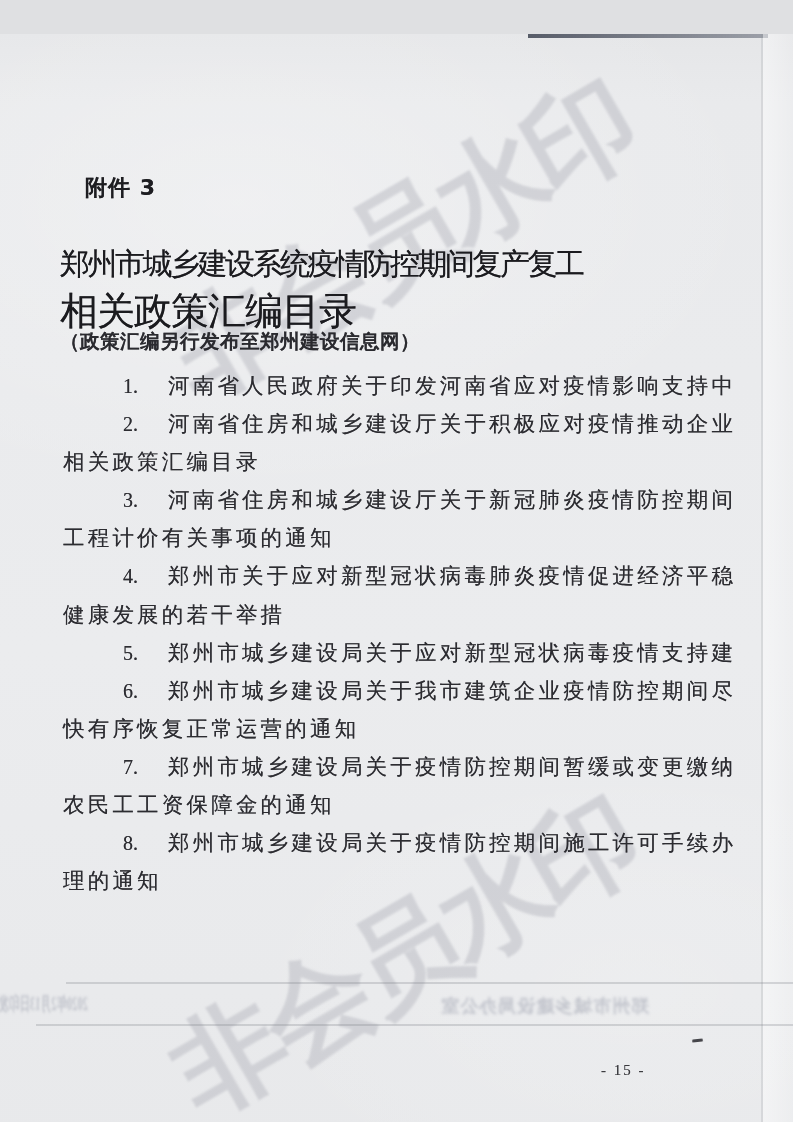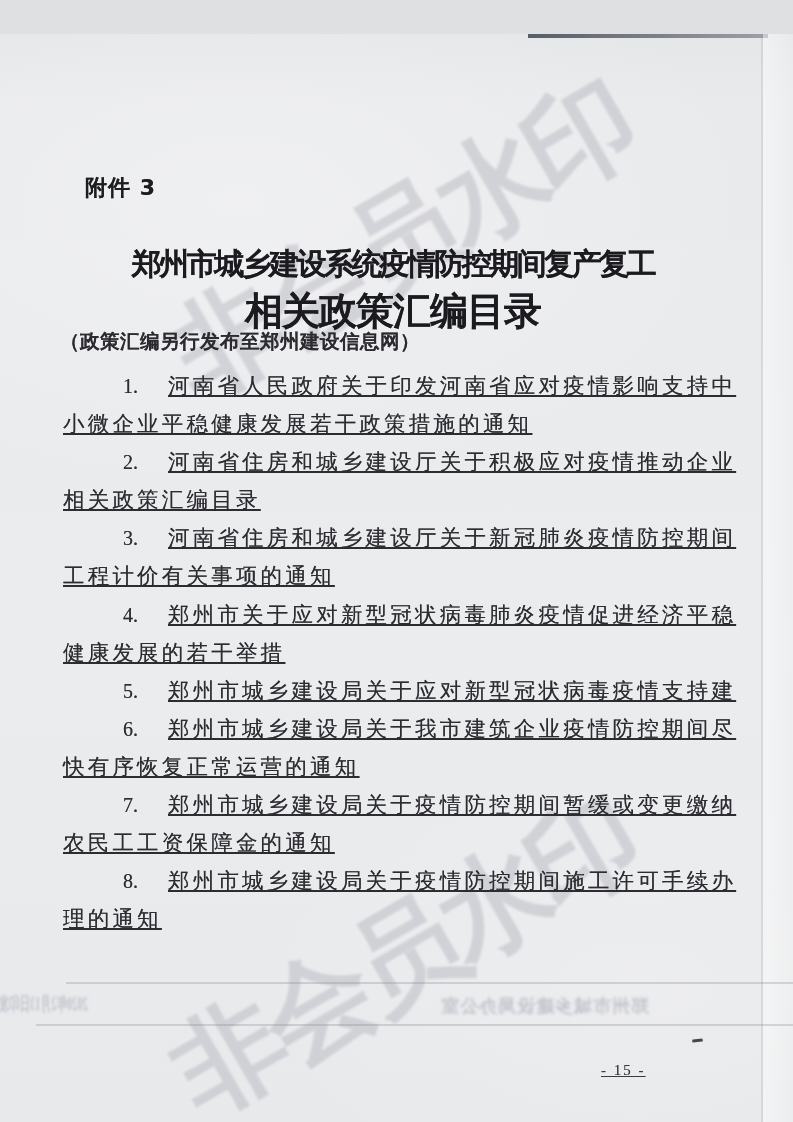--- a/index.html
+++ b/index.html
@@ -38,58 +38,57 @@
   .wm2{left:403px;top:922px;}
   
   .attachment{
     position:absolute;left:85px;top:139px;
     font-family:"DejaVu Sans", sans-serif;
     font-size:22px;font-weight:600;letter-spacing:1px;color:#1d1d21;
     text-shadow:0 0 0.5px rgba(30,30,35,0.7);
   }
   
   .title-line{
-    position:absolute;left:60px;width:666px;text-align:center;
-    font-family:"DejaVu Sans", sans-serif;font-weight:700;color:#1b1b1f;
+    position:absolute;left:60px;width:666px;text-align:left;
+    font-family:"DejaVu Sans", sans-serif;font-weight:400;color:#1b1b1f;
     text-shadow:0 0 0.6px rgba(25,25,30,0.75);
   }
   .title-1{top:210px;font-size:30px;letter-spacing:-2.5px;}
   .title-2{top:252px;font-size:38px;letter-spacing:-1px;}
   .subtitle{
     position:absolute;left:60px;width:666px;top:294px;text-align:left;
     font-size:19.5px;font-weight:600;letter-spacing:0.5px;color:#2a2a2f;
     text-shadow:0 0 0.5px rgba(35,35,40,0.6);
   }
   
   .toc{
     position:absolute;left:63px;top:333px;width:672px;
     font-size:21.5px;letter-spacing:3.2px;color:#2c2c31;
     text-shadow:0 0 0.6px rgba(40,40,46,0.65);
   }
-  .toc-line{height:38.1px;line-height:38.1px;white-space:nowrap;text-decoration:underline;}
+  .toc-line{height:38.1px;line-height:38.1px;white-space:nowrap;}
   .toc-line.first{padding-left:60px;}
   .toc-num{display:inline-block;width:45px;letter-spacing:0;font-size:20px;}
   
   .rule{position:absolute;height:2px;background:rgba(126,129,137,0.28);filter:blur(0.6px);}
   .rule-1{left:66px;top:948px;width:727px;}
   .rule-2{left:36px;top:990px;width:757px;}
   .bleed{
     position:absolute;color:#999dab;opacity:0.5;white-space:nowrap;
     filter:blur(1.6px);font-weight:600;
   }
   .bleed-left{left:88px;top:958px;font-size:17px;width:130px;
     transform:scale(-0.62,1.1);transform-origin:left center;letter-spacing:0;}
   .bleed-right{left:437px;top:960px;font-size:18px;letter-spacing:1px;
     transform:scaleX(-1);transform-origin:center;width:215px;text-align:center;}
   
   .page-num{
     position:absolute;left:601px;top:1028px;
     font-size:15px;letter-spacing:2px;color:#3a3a3e;
     text-shadow:0 0 0.5px rgba(50,50,55,0.6);
-    text-decoration:underline;
   }
   .speck{position:absolute;left:692px;top:1005px;width:11px;height:3px;
     background:#45454a;transform:rotate(-6deg);filter:blur(0.4px);border-radius:2px;}
 </style>
 </head>
 <body>
 
 <div class="page">
 
   <div class="top-edge"></div>
@@ -100,21 +99,20 @@
   <div class="wm wm2">非会员水印</div>
 
   <div class="attachment">附件 3</div>
 
   <div class="title-line title-1">郑州市城乡建设系统疫情防控期间复产复工</div>
   <div class="title-line title-2">相关政策汇编目录</div>
   <div class="subtitle">（政策汇编另行发布至郑州建设信息网）</div>
 
   <div class="toc">
     <div class="toc-line first"><span class="toc-num">1.</span><span>河南省人民政府关于印发河南省应对疫情影响支持中</span></div>
-    <div class="toc-line">小微企业平稳健康发展若干政策措施的通知</div>
     <div class="toc-line first"><span class="toc-num">2.</span><span>河南省住房和城乡建设厅关于积极应对疫情推动企业</span></div>
     <div class="toc-line">相关政策汇编目录</div>
     <div class="toc-line first"><span class="toc-num">3.</span><span>河南省住房和城乡建设厅关于新冠肺炎疫情防控期间</span></div>
     <div class="toc-line">工程计价有关事项的通知</div>
     <div class="toc-line first"><span class="toc-num">4.</span><span>郑州市关于应对新型冠状病毒肺炎疫情促进经济平稳</span></div>
     <div class="toc-line">健康发展的若干举措</div>
     <div class="toc-line first"><span class="toc-num">5.</span><span>郑州市城乡建设局关于应对新型冠状病毒疫情支持建</span></div>
     <div class="toc-line first"><span class="toc-num">6.</span><span>郑州市城乡建设局关于我市建筑企业疫情防控期间尽</span></div>
     <div class="toc-line">快有序恢复正常运营的通知</div>
     <div class="toc-line first"><span class="toc-num">7.</span><span>郑州市城乡建设局关于疫情防控期间暂缓或变更缴纳</span></div>

